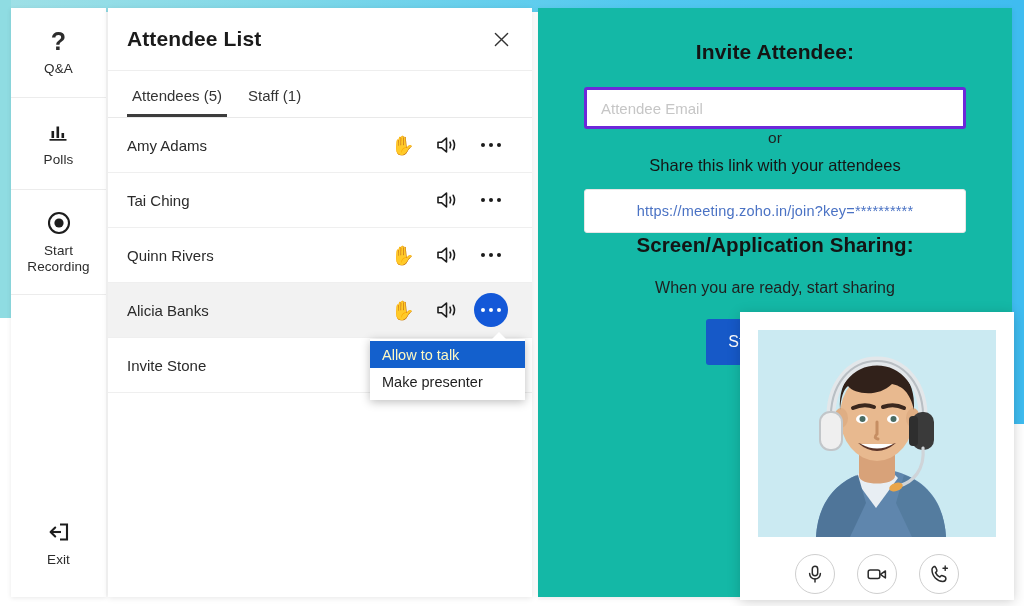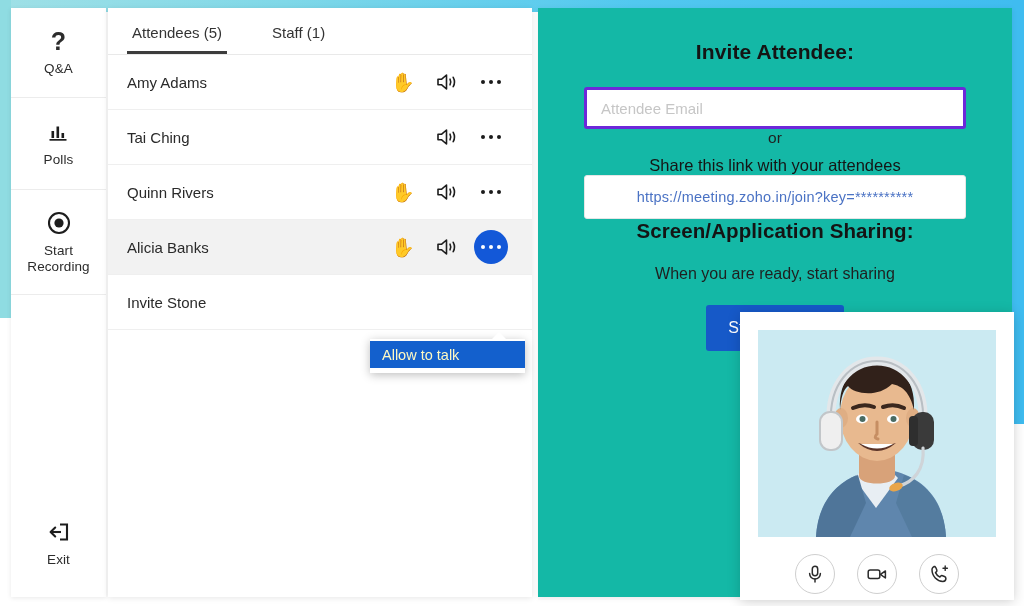--- a/index.html
+++ b/index.html
@@ -90,21 +90,21 @@
   .close-btn {
     width: 26px; height: 26px;
     display: flex; align-items: center; justify-content: center;
     cursor: pointer; color: #333; font-size: 19px; line-height: 1;
   }
   .ap-tabs {
     height: 47px;
     display: flex; align-items: flex-end;
     padding-left: 19px;
     border-bottom: 1px solid #e9e9e9;
-    gap: 40px;
+    gap: 16px;
   }
   .ap-tab {
     font-size: 15px; color: #343434;
     padding: 0 5px 10px 5px;
     cursor: pointer;
     border-bottom: 3px solid transparent;
   }
   .ap-tab.active { border-bottom-color: #3c3c3c; }
   .att-row {
     height: 55px;
@@ -172,21 +172,21 @@
     background: #ffffff;
     border-radius: 3px;
     padding: 0 14px;
     font-size: 15px;
     color: #333;
     font-family: "Liberation Sans", sans-serif;
     outline: none;
   }
   .email-input::placeholder { color: #c6c6c6; }
   .or-text { font-size: 15.5px; color: #1f1f1f; margin: 0 0 9px 0; }
-  .share-text { font-size: 16.5px; color: #151515; }
+  .share-text { font-size: 16.5px; color: #151515; margin-bottom: 14px; }
   .link-box {
     width: 100%; height: 44px;
     border: 1px solid #e6e6e6; border-radius: 3px;
     display: flex; align-items: center; justify-content: center;
     background: #ffffff;
   }
   .link-text { font-size: 14.5px; color: #4a72c4; letter-spacing: .2px; cursor: pointer; }
   .share-title {
     font-size: 20.5px; font-weight: bold; color: #141414;
     letter-spacing: .1px;
@@ -292,20 +292,28 @@
           <path d="M14 11H4.5" stroke="#1d1d1d" stroke-width="2.1"></path>
           <path d="M8.2 6.6 3.6 11l4.6 4.4" fill="none" stroke="#1d1d1d" stroke-width="2.1" stroke-linejoin="round" stroke-linecap="round"></path>
         </svg>
       </span>
       <span class="rail-label">Exit</span>
     </div>
   </div>
 
   <div class="attendee-panel">
 
+    <div class="ap-header">
+      <div class="ap-title">Attendee List</div>
+      <div class="close-btn">
+        <svg width="15" height="15" viewBox="0 0 15 15">
+          <path d="M1.4 1.4 13.6 13.6M13.6 1.4 1.4 13.6" stroke="#333333" stroke-width="1.4" stroke-linecap="round"></path>
+        </svg>
+      </div>
+    </div>
 
     <div class="ap-tabs">
       <div class="ap-tab active">Attendees (5)</div>
       <div class="ap-tab">Staff (1)</div>
     </div>
 
     <div class="att-row">
       <div class="att-name">Amy Adams</div>
       <div class="att-icons">
         <div class="slot">
@@ -409,20 +417,21 @@
         <div class="slot"></div>
           <div class="slot"></div>
           <div class="slot"></div>
       </div>
     </div>
   </div>
 
   <div class="ctx-menu">
     <div class="ctx-caret"></div>
     <div class="ctx-item hl">Allow to talk</div>
+    <div class="ctx-item">Make presenter</div>
   </div>
 
   <div class="invite-panel">
     <div class="invite-title">Invite Attendee:</div>
 
     <input class="email-input" type="text" placeholder="Attendee Email" style="">
 
     <div class="or-text">or</div>
     <div class="share-text">Share this link with your attendees</div>
 

